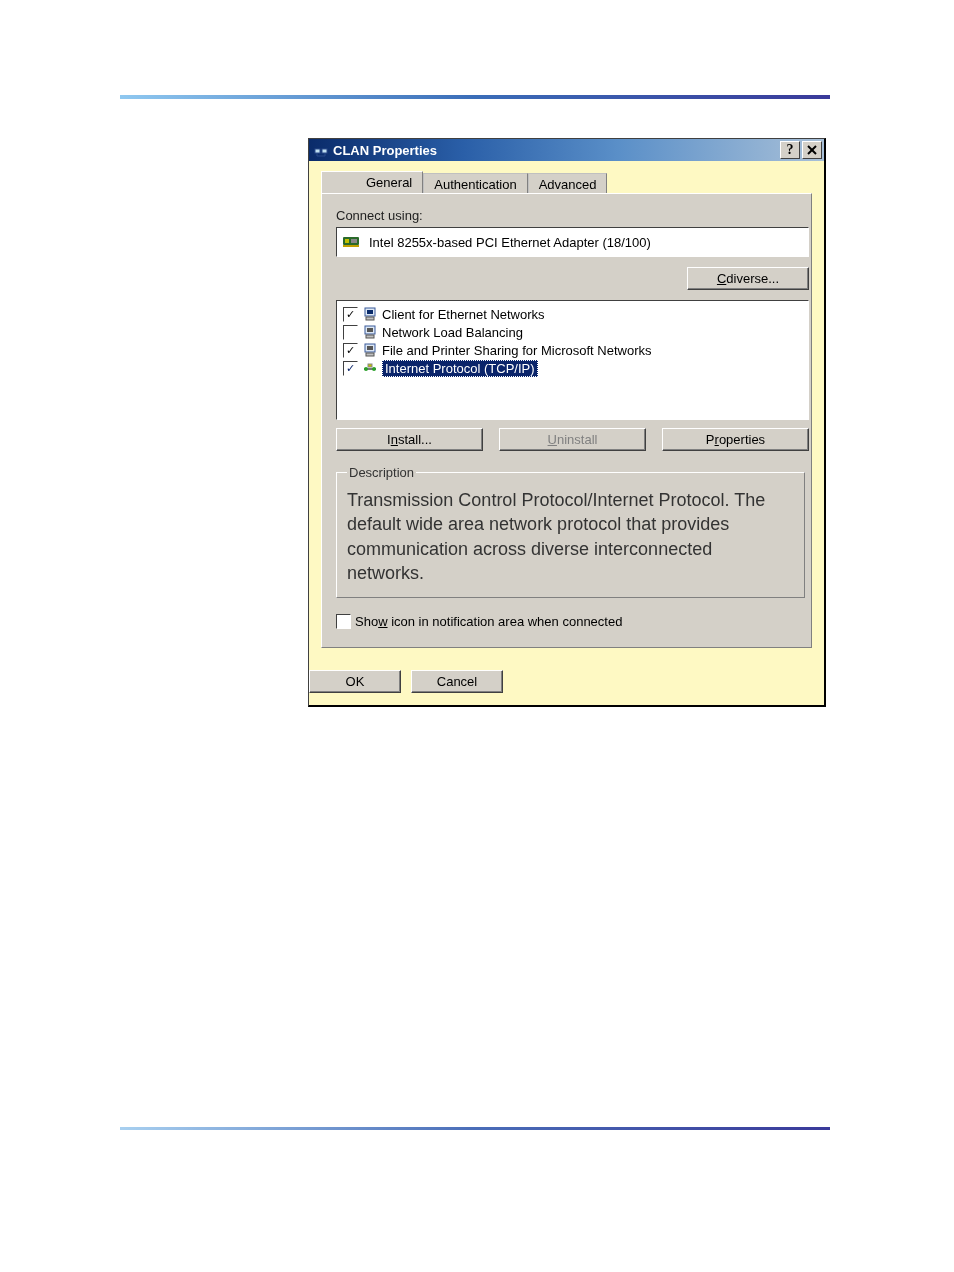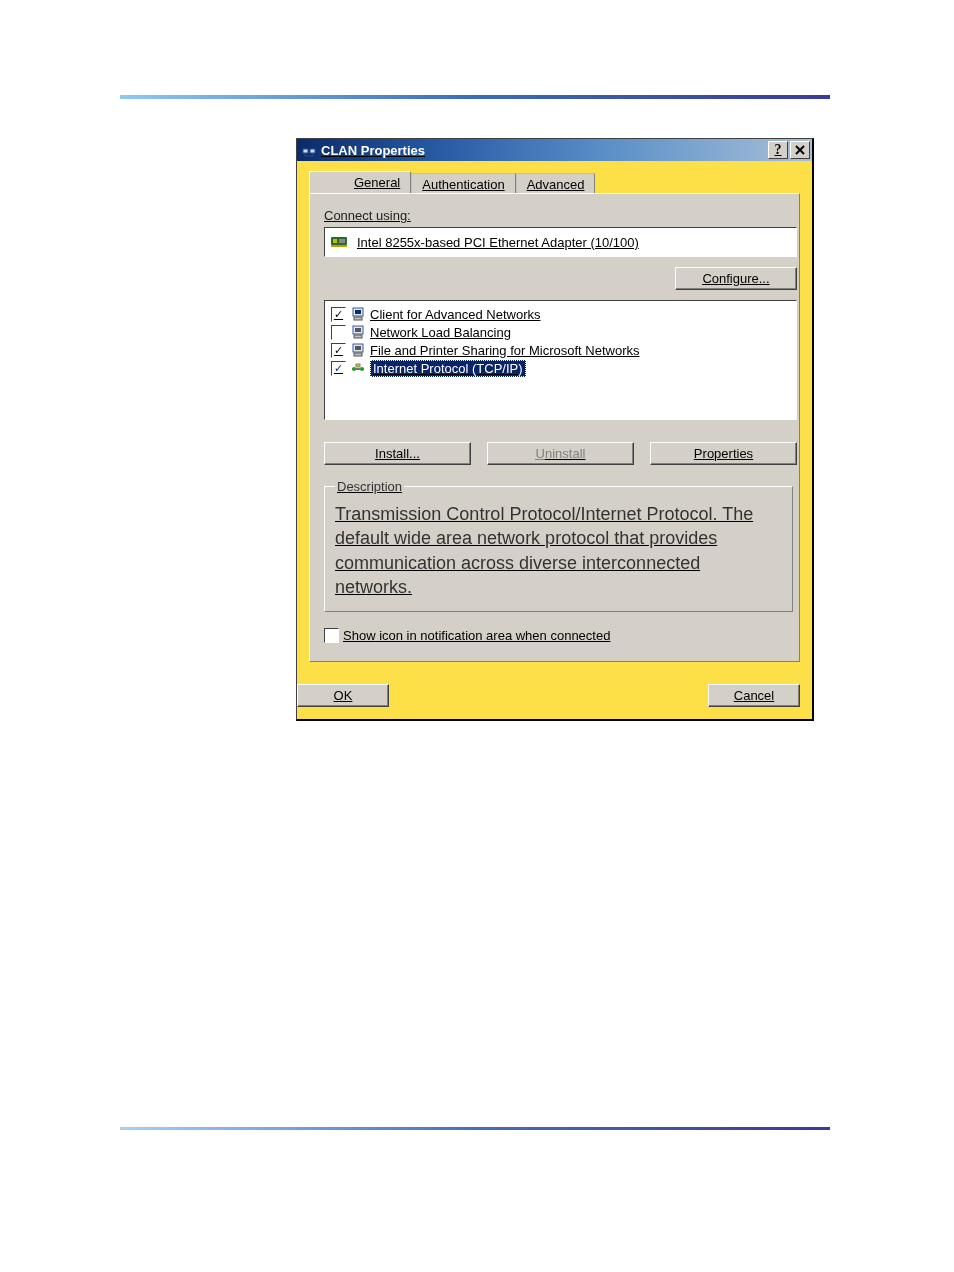--- a/index.html
+++ b/index.html
@@ -24,28 +24,27 @@
   .bottom-rule {
     position: absolute;
     top: 1127px;
     left: 120px;
     width: 710px;
     height: 3px;
     background: linear-gradient(to right, #a8d0f0 0%, #4a6db8 50%, #3a3a9a 100%);
   }
   .dialog {
     position: absolute;
-    left: 296px;
+    left: 308px;
     top: 138px;
     width: 515px;
-    background: #fde047;
+    background: #fef9c3;
     border: 1px solid #404040;
     border-right: 2px solid #000;
     border-bottom: 2px solid #000;
-    text-decoration: underline;
   }
   .titlebar {
     height: 22px;
     background: linear-gradient(to right, #0a2b6a 0%, #2a5fa8 30%, #5a8fc8 60%, #a8c0d8 100%);
     display: flex;
     align-items: center;
     padding: 0 2px 0 4px;
     color: #fff;
     font-weight: bold;
     font-size: 13px;
@@ -205,21 +204,21 @@
   .item-text { white-space: nowrap; }
   .item-text.selected {
     background: #0a246a;
     color: #fff;
     padding: 0 2px;
     border: 1px dotted #fff;
   }
   .btn-row3 {
     display: flex;
     justify-content: space-between;
-    margin-top: 22px;
+    margin-top: 8px;
     gap: 16px;
   }
   .btn-row3 .btn { flex: 1; min-width: 0; }
   fieldset.desc {
     border: 1px solid #808080;
     border-top-color:#fff;
     border-left-color:#fff;
     margin: 14px 4px 0 0;
     padding: 8px 10px 12px 10px;
   }
@@ -234,21 +233,21 @@
     line-height: 1.35;
   }
   .chk-row {
     display: flex;
     align-items: center;
     gap: 4px;
     margin-top: 16px;
   }
   .footer-btns {
     display: flex;
-    justify-content: space-between;
+    justify-content: flex-start;
     gap: 10px;
     padding: 10px 12px 12px 0;
   }
   .underline-accesskey { text-decoration: underline; }
 </style>
 </head>
 <body>
 
 <div class="top-rule"></div>
 <div class="bottom-rule"></div>
@@ -287,43 +286,43 @@
 
       <div class="sunken-field">
         <span class="adapter-icon">
           <svg width="18" height="14" viewBox="0 0 18 14">
             <rect x="0" y="2" width="16" height="8" fill="#2a6a2a" rx="1"></rect>
             <rect x="2" y="4" width="4" height="4" fill="#c0c000"></rect>
             <rect x="8" y="4" width="6" height="4" fill="#888"></rect>
             <rect x="0" y="10" width="16" height="2" fill="#c0a000"></rect>
           </svg>
         </span>
-        <span>Intel 8255x-based PCI Ethernet Adapter (10/100)</span>
+        <span>Intel 8255x-based PCI Ethernet Adapter (18/100)</span>
       </div>
 
       <div class="row-right">
         <div class="btn">
-          <span class="underline-accesskey">C</span><span>onfigure...</span>
+          <span class="underline-accesskey">C</span><span>diverse...</span>
         </div>
       </div>
 
       <div style="height:10px"></div>
 
       <div class="listbox">
 
         <div class="list-item">
           <span class="chk">✓</span>
           <span class="item-icon">
             <svg width="16" height="16" viewBox="0 0 16 16">
               <rect x="3" y="2" width="10" height="8" fill="#dde8f5" stroke="#3a5a9a"></rect>
               <rect x="5" y="4" width="6" height="4" fill="#0a2b6a"></rect>
               <rect x="4" y="11" width="8" height="3" fill="#c0c0c0" stroke="#555"></rect>
             </svg>
           </span>
-          <span class="item-text">Client for Advanced Networks</span>
+          <span class="item-text">Client for Ethernet Networks</span>
         </div>
 
         <div class="list-item">
           <span class="chk"></span>
           <span class="item-icon">
             <svg width="16" height="16" viewBox="0 0 16 16">
               <rect x="3" y="2" width="10" height="8" fill="#dde8f5" stroke="#3a5a9a"></rect>
               <rect x="5" y="4" width="6" height="4" fill="#555"></rect>
               <rect x="4" y="11" width="8" height="3" fill="#c0c0c0" stroke="#555"></rect>
             </svg>

